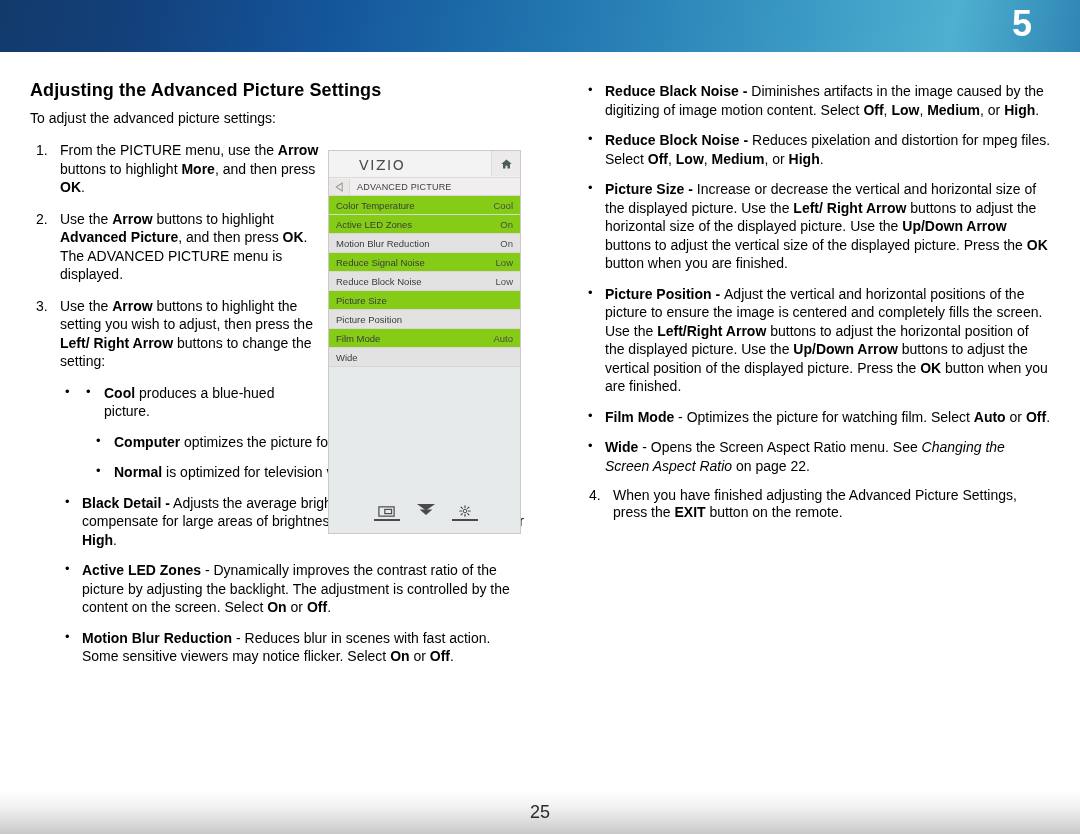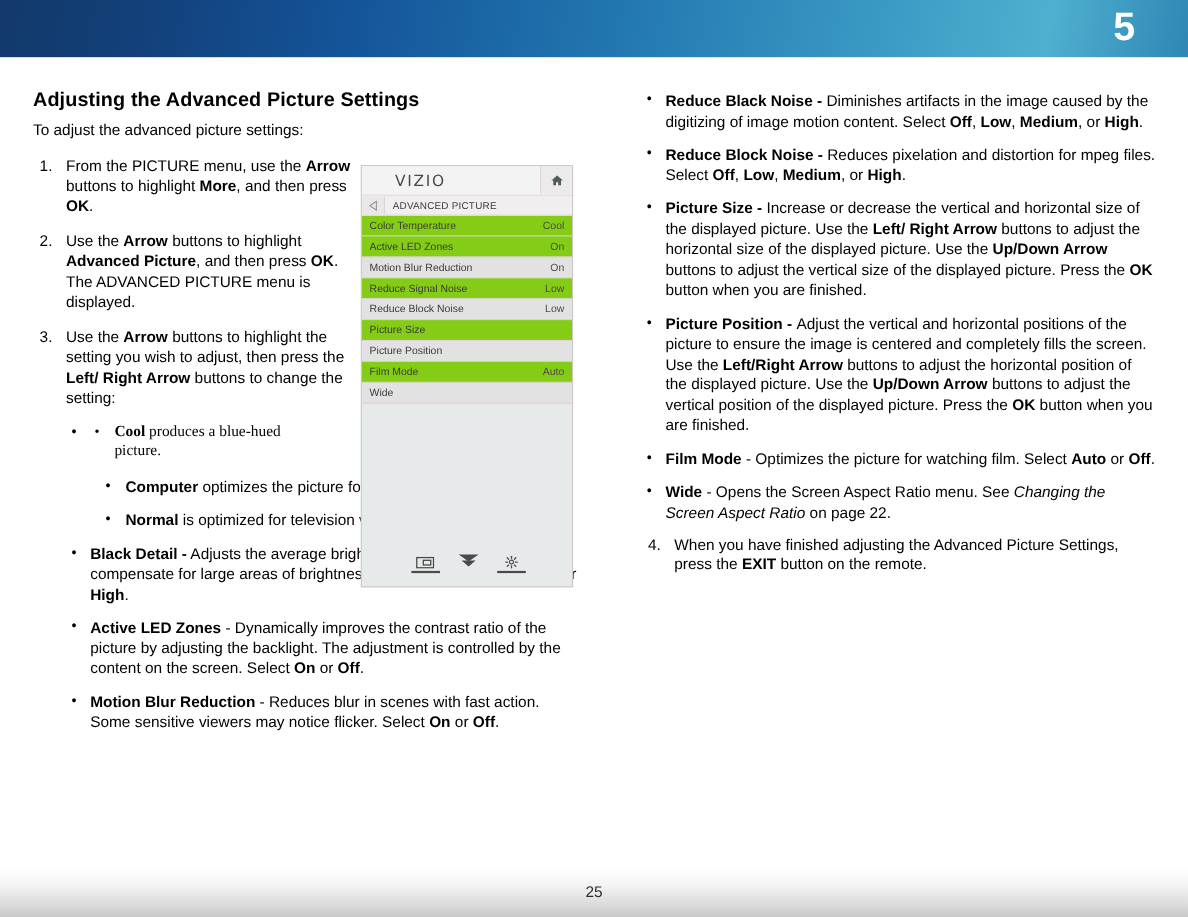--- a/index.html
+++ b/index.html
@@ -50,21 +50,21 @@
     width: 1080px;
     height: 44px;
     background: linear-gradient(to bottom, #ffffff 0%, #f3f3f3 35%, #d8d8d8 78%, #c9c9c9 100%);
   }
   #page-number {
     position: absolute;
     left: 0;
     top: 802px;
     width: 1080px;
     text-align: center;
-    font-size: 14px;
+    font-size: 18px;
     color: #2b2b2b;
   }
 
   
   #left-col {
     position: absolute;
     left: 30px;
     top: 80px;
     width: 500px;
   }
@@ -117,21 +117,21 @@
   }
   ul.bul > li::before {
     content: "\2022";
     position: absolute;
     left: 5px;
     top: -1px;
     font-size: 13px;
   }
   ul.bul.lvl2 > li::before { left: 4px; }
 
-  .sub-list { margin-top: 11px; margin-left: 32px; font-family: Liberation Serif, serif; }
+  .sub-list { margin-top: 11px; margin-left: 32px; }
   .sub-list > li { margin-bottom: 11px; }
 
   
   #left-bullets-a { margin-left: 30px; width: 232px; }
   #left-bullets-b { margin-left: 30px; width: 470px; }
 
   b, strong { font-weight: bold; }
   i, em { font-style: italic; }
 
   

